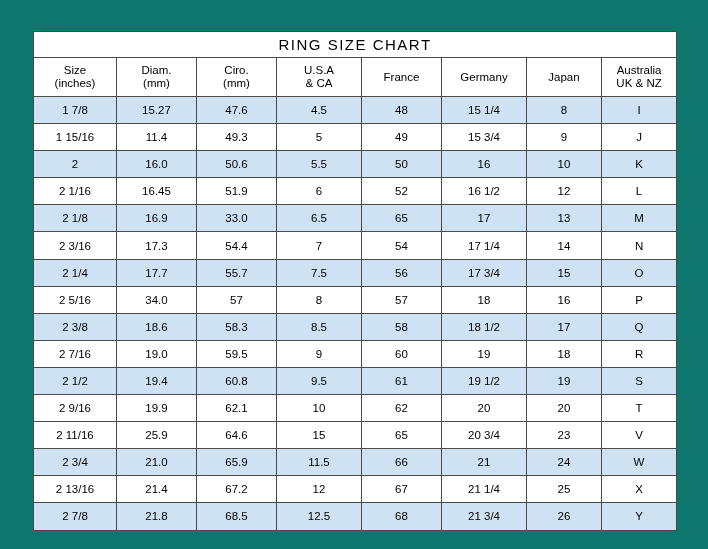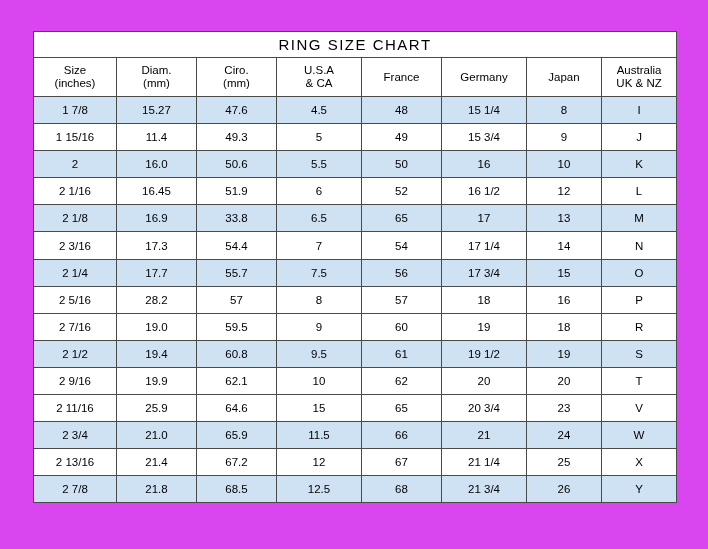--- a/index.html
+++ b/index.html
@@ -11,21 +11,21 @@
     height: 549px;
     background: #ffffff;
     font-family: "Liberation Sans", sans-serif;
     color: #000000;
     overflow: hidden;
   }
   .page {
     position: relative;
     width: 708px;
     height: 549px;
-    background: #d946ef;
+    background: #0f766e;
   }
   .chart-wrap {
     position: absolute;
     left: 33px;
     top: 31px;
     width: 643px;
   }
   table.ring-chart {
     border-collapse: collapse;
     width: 643px;
@@ -163,21 +163,21 @@
             <td>51.9</td>
             <td>6</td>
             <td>52</td>
             <td>16 1/2</td>
             <td>12</td>
             <td>L</td>
           </tr>
           <tr class="data-row row-blue">
             <td>2 1/8</td>
             <td>16.9</td>
-            <td>33.8</td>
+            <td>33.0</td>
             <td>6.5</td>
             <td>65</td>
             <td>17</td>
             <td>13</td>
             <td>M</td>
           </tr>
           <tr class="data-row row-white">
             <td>2 3/16</td>
             <td>17.3</td>
             <td>54.4</td>
@@ -192,27 +192,37 @@
             <td>17.7</td>
             <td>55.7</td>
             <td>7.5</td>
             <td>56</td>
             <td>17 3/4</td>
             <td>15</td>
             <td>O</td>
           </tr>
           <tr class="data-row row-white">
             <td>2 5/16</td>
-            <td>28.2</td>
+            <td>34.0</td>
             <td>57</td>
             <td>8</td>
             <td>57</td>
             <td>18</td>
             <td>16</td>
             <td>P</td>
+          </tr>
+          <tr class="data-row row-blue">
+            <td>2 3/8</td>
+            <td>18.6</td>
+            <td>58.3</td>
+            <td>8.5</td>
+            <td>58</td>
+            <td>18 1/2</td>
+            <td>17</td>
+            <td>Q</td>
           </tr>
           <tr class="data-row row-white">
             <td>2 7/16</td>
             <td>19.0</td>
             <td>59.5</td>
             <td>9</td>
             <td>60</td>
             <td>19</td>
             <td>18</td>
             <td>R</td>

